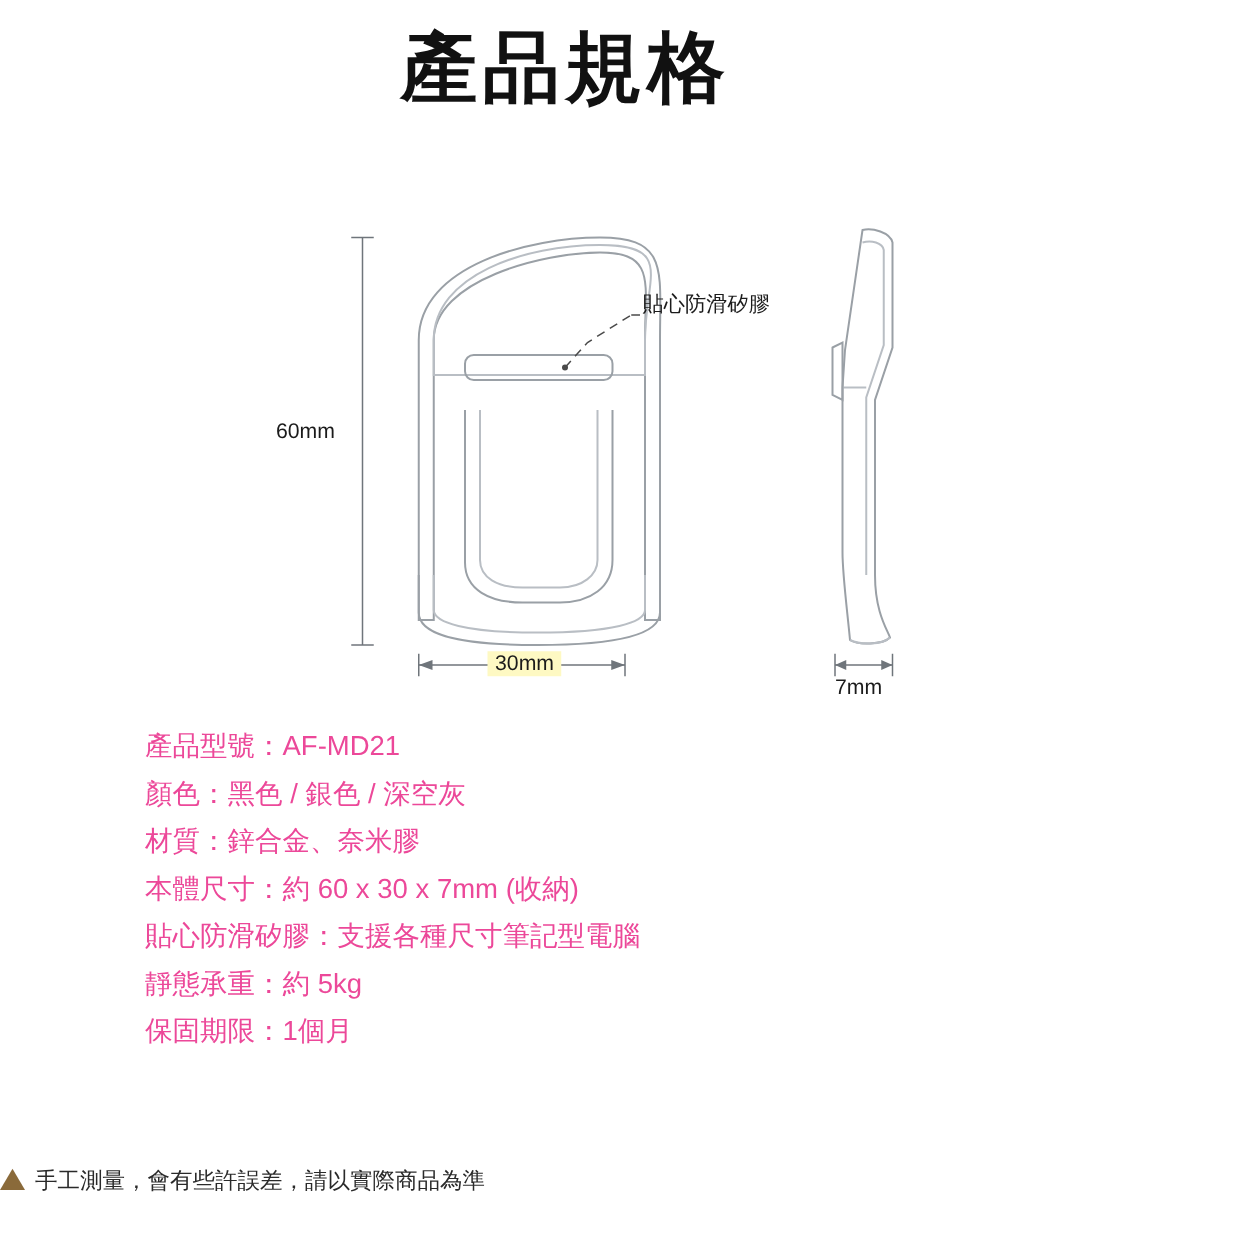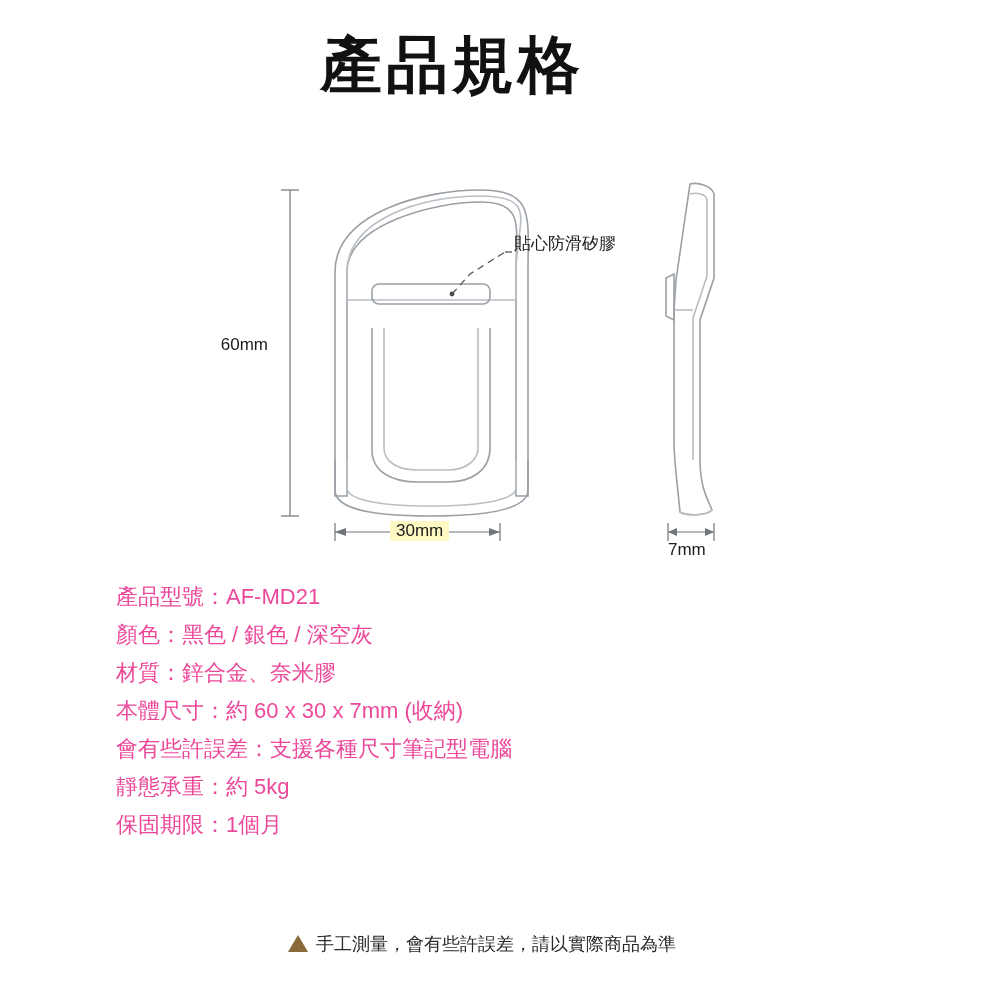--- a/index.html
+++ b/index.html
@@ -16,21 +16,21 @@
     overflow: hidden;
   }
   #page {
     position: absolute;
     inset: 0;
   }
 
   
   .page-title {
     position: absolute;
-    top: 34px;
+    top: 24px;
     left: 0;
     width: 904px;
     text-align: center;
     font-size: 62px;
     font-weight: bold;
     letter-spacing: 4px;
     color: #111111;
     line-height: 1;
   }
 
@@ -78,21 +78,21 @@
   .spec-row .v {
     display: inline;
   }
 
   
   .footer-note {
     position: absolute;
     left: 0;
     top: 932px;
     width: 1000px;
-    text-align: center;
+    text-align: left;
     padding-right: 36px;
     box-sizing: border-box;
     font-size: 18px;
     color: #2a2a2a;
     white-space: nowrap;
   }
   .warn-icon {
     display: inline-block;
     width: 0;
     height: 0;
@@ -195,21 +195,21 @@
     <div class="spec-row">
       <span class="k">顏色：</span><span class="v">黑色 / 銀色 / 深空灰</span>
     </div>
     <div class="spec-row">
       <span class="k">材質：</span><span class="v">鋅合金、奈米膠</span>
     </div>
     <div class="spec-row">
       <span class="k">本體尺寸：</span><span class="v">約 60 x 30 x 7mm (收納)</span>
     </div>
     <div class="spec-row">
-      <span class="k">會有些許誤差：</span><span class="v">支援各種尺寸筆記型電腦</span>
+      <span class="k">貼心防滑矽膠：</span><span class="v">支援各種尺寸筆記型電腦</span>
     </div>
     <div class="spec-row">
       <span class="k">靜態承重：</span><span class="v">約 5kg</span>
     </div>
     <div class="spec-row">
       <span class="k">保固期限：</span><span class="v">1個月</span>
     </div>
   </div>
 
   <div class="footer-note">

